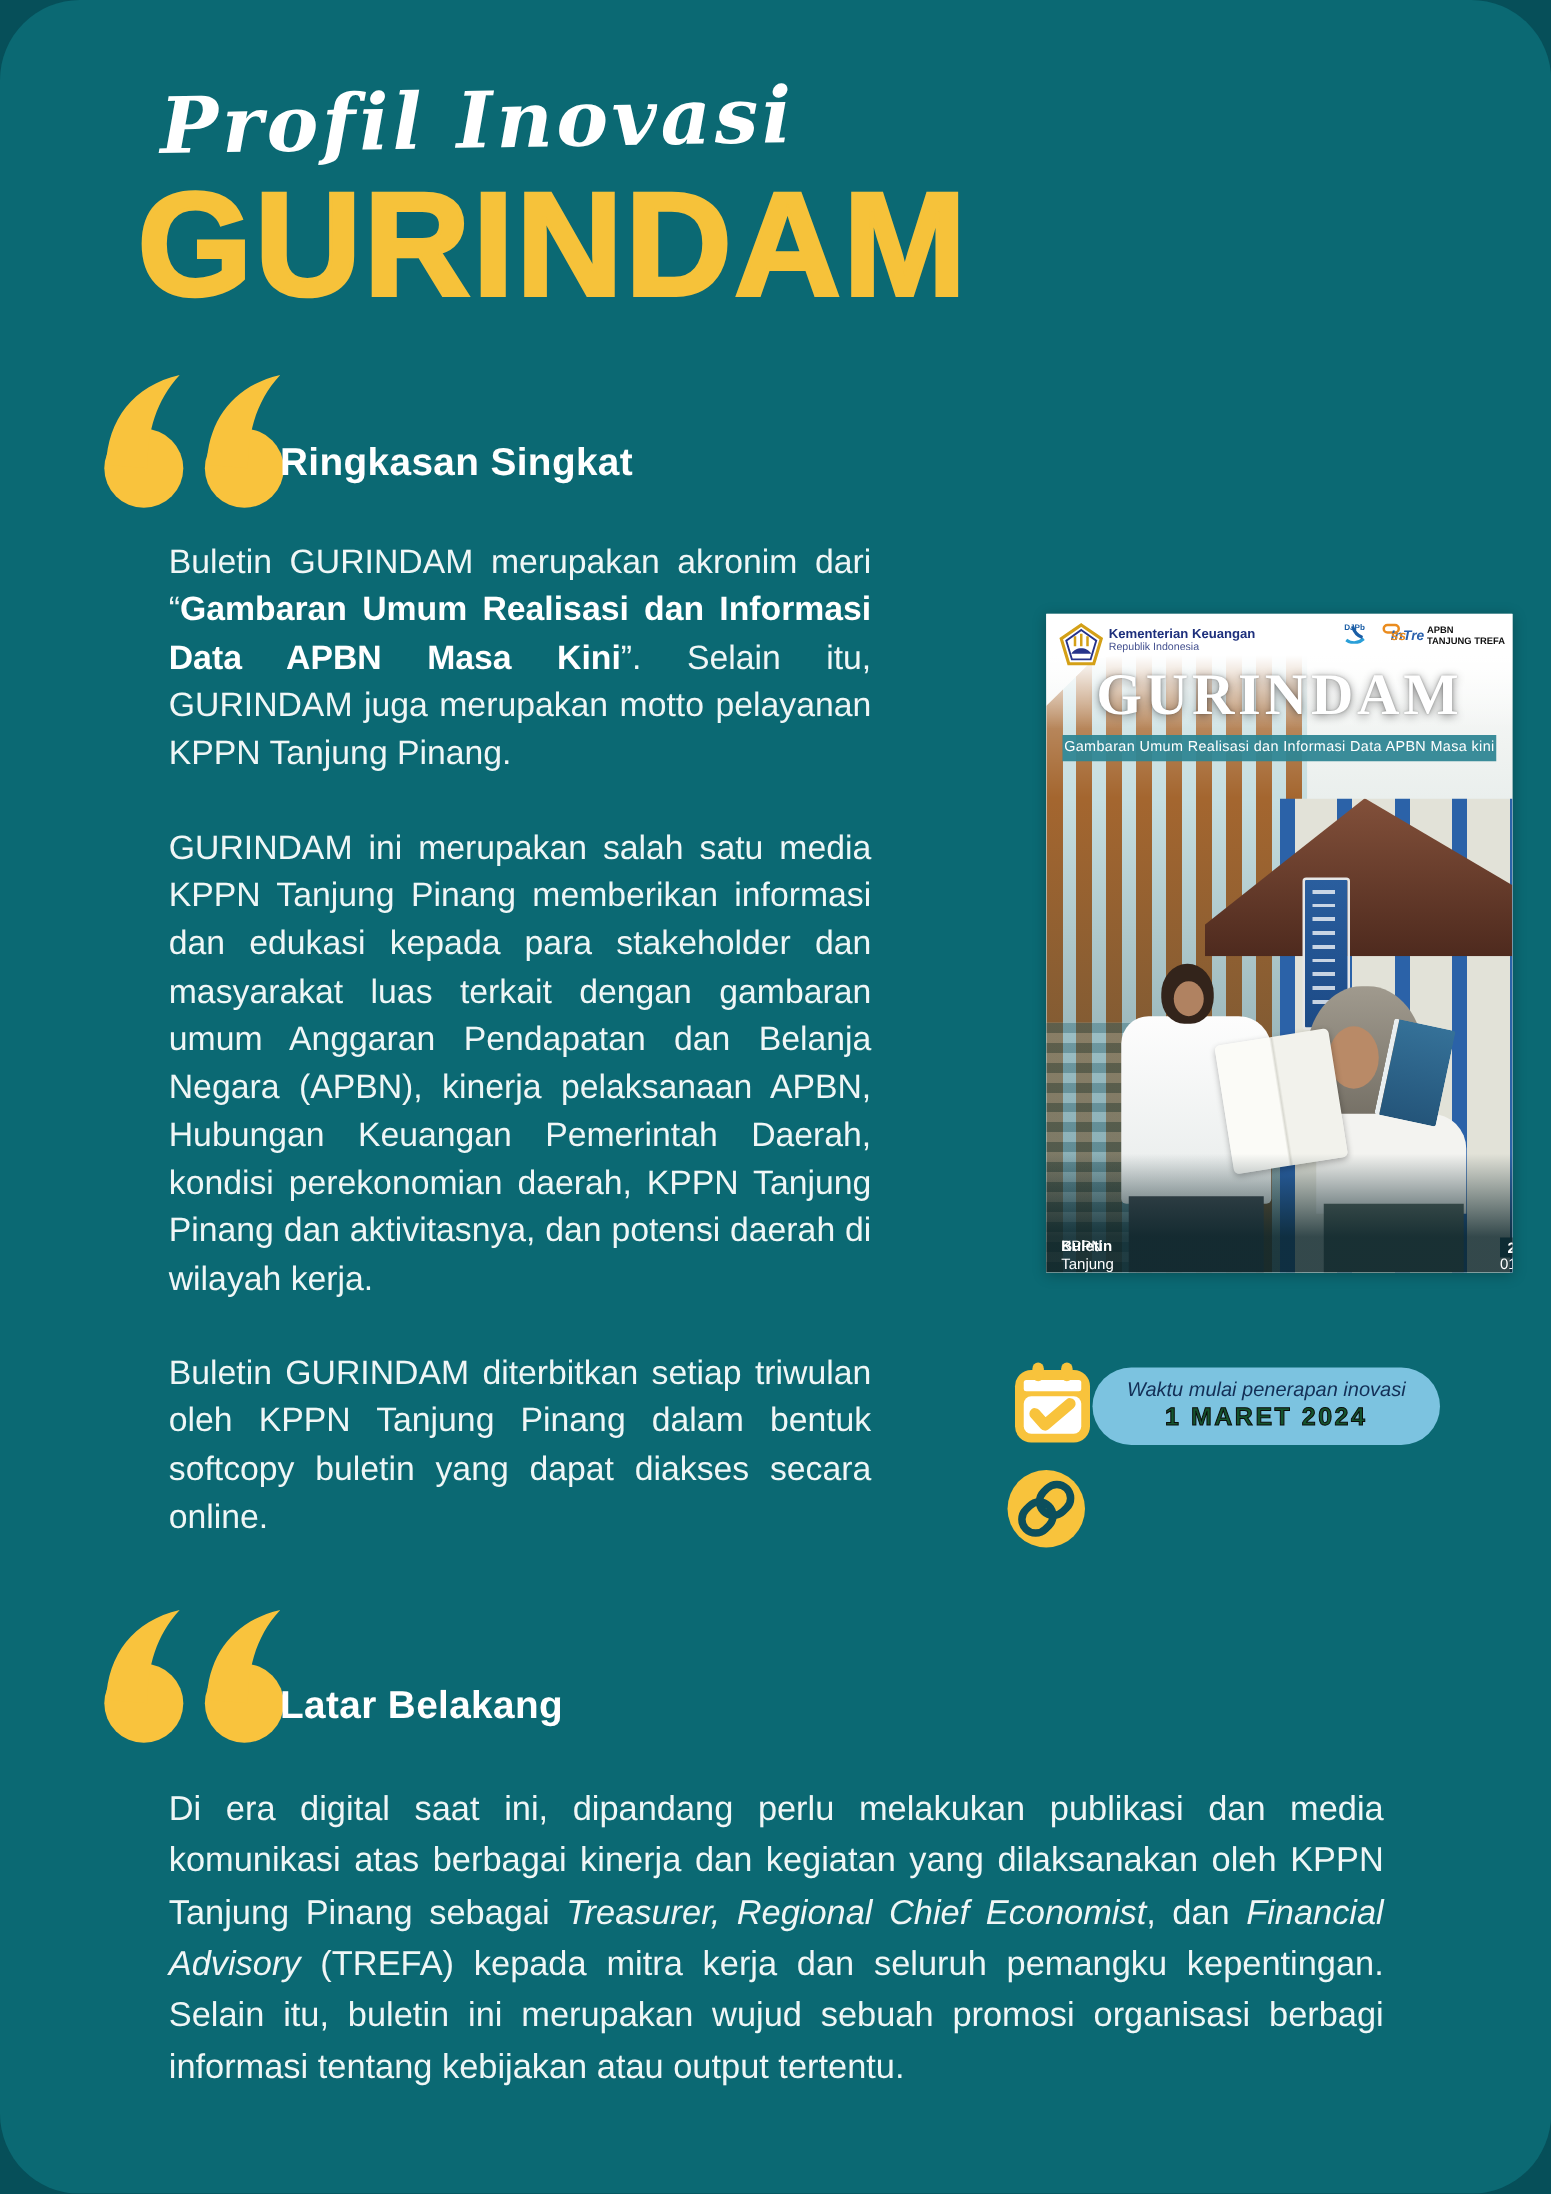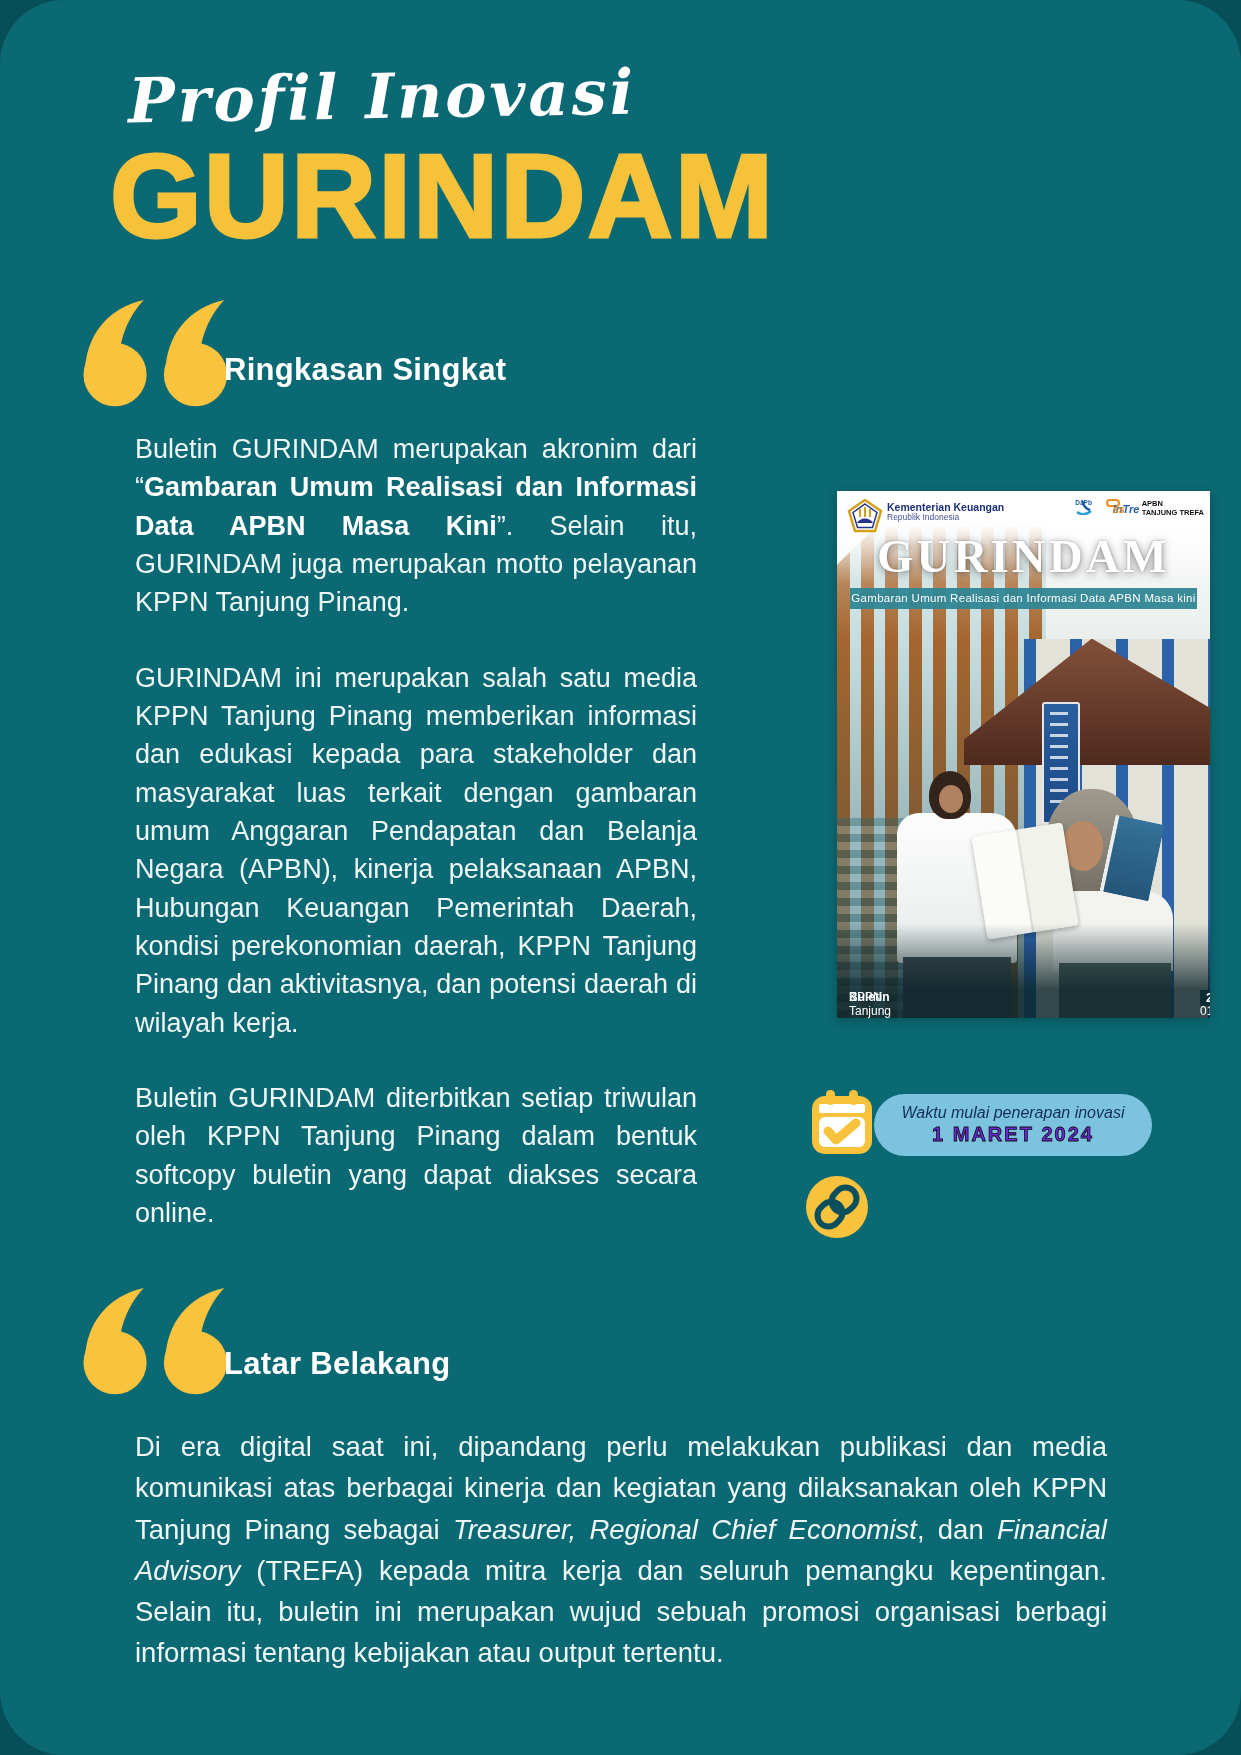--- a/index.html
+++ b/index.html
@@ -95,21 +95,21 @@
   .cf-left b{font-weight:700;}
   .cf-right{right:10px;bottom:28px;font-size:12px;color:#ffffff;}
   .cf-right .year{background:#0d2b33;padding:1px 6px;font-weight:700;}
 
   
   .cal-icon{position:absolute;left:806px;top:1088px;width:72px;height:72px;}
   .pill{position:absolute;background:#7cc3e0;border-radius:31px;display:flex;
         flex-direction:column;align-items:center;justify-content:center;}
   .pill1{left:874px;top:1094px;width:278px;height:62px;}
   .pill1-l1{font-size:16px;color:#132f56;font-style:italic;}
-  .pill1-l2{font-size:20px;color:#6d28d9;font-weight:700;letter-spacing:2px;
+  .pill1-l2{font-size:20px;color:#14532d;font-weight:700;letter-spacing:2px;
             -webkit-text-stroke:0.8px #0b0b0b;margin-top:1px;}
   .link-icon{position:absolute;left:806px;top:1176px;width:62px;height:62px;border-radius:50%;
              background:#f8c33c;}
   .pill2{left:864px;top:1182px;width:300px;height:62px;font-size:18px;font-weight:700;
          font-style:italic;color:#0d0d0d;white-space:nowrap;padding:0 4px;cursor:pointer;}
 </style>
 </head>
 <body>
 
 <div class="page">

